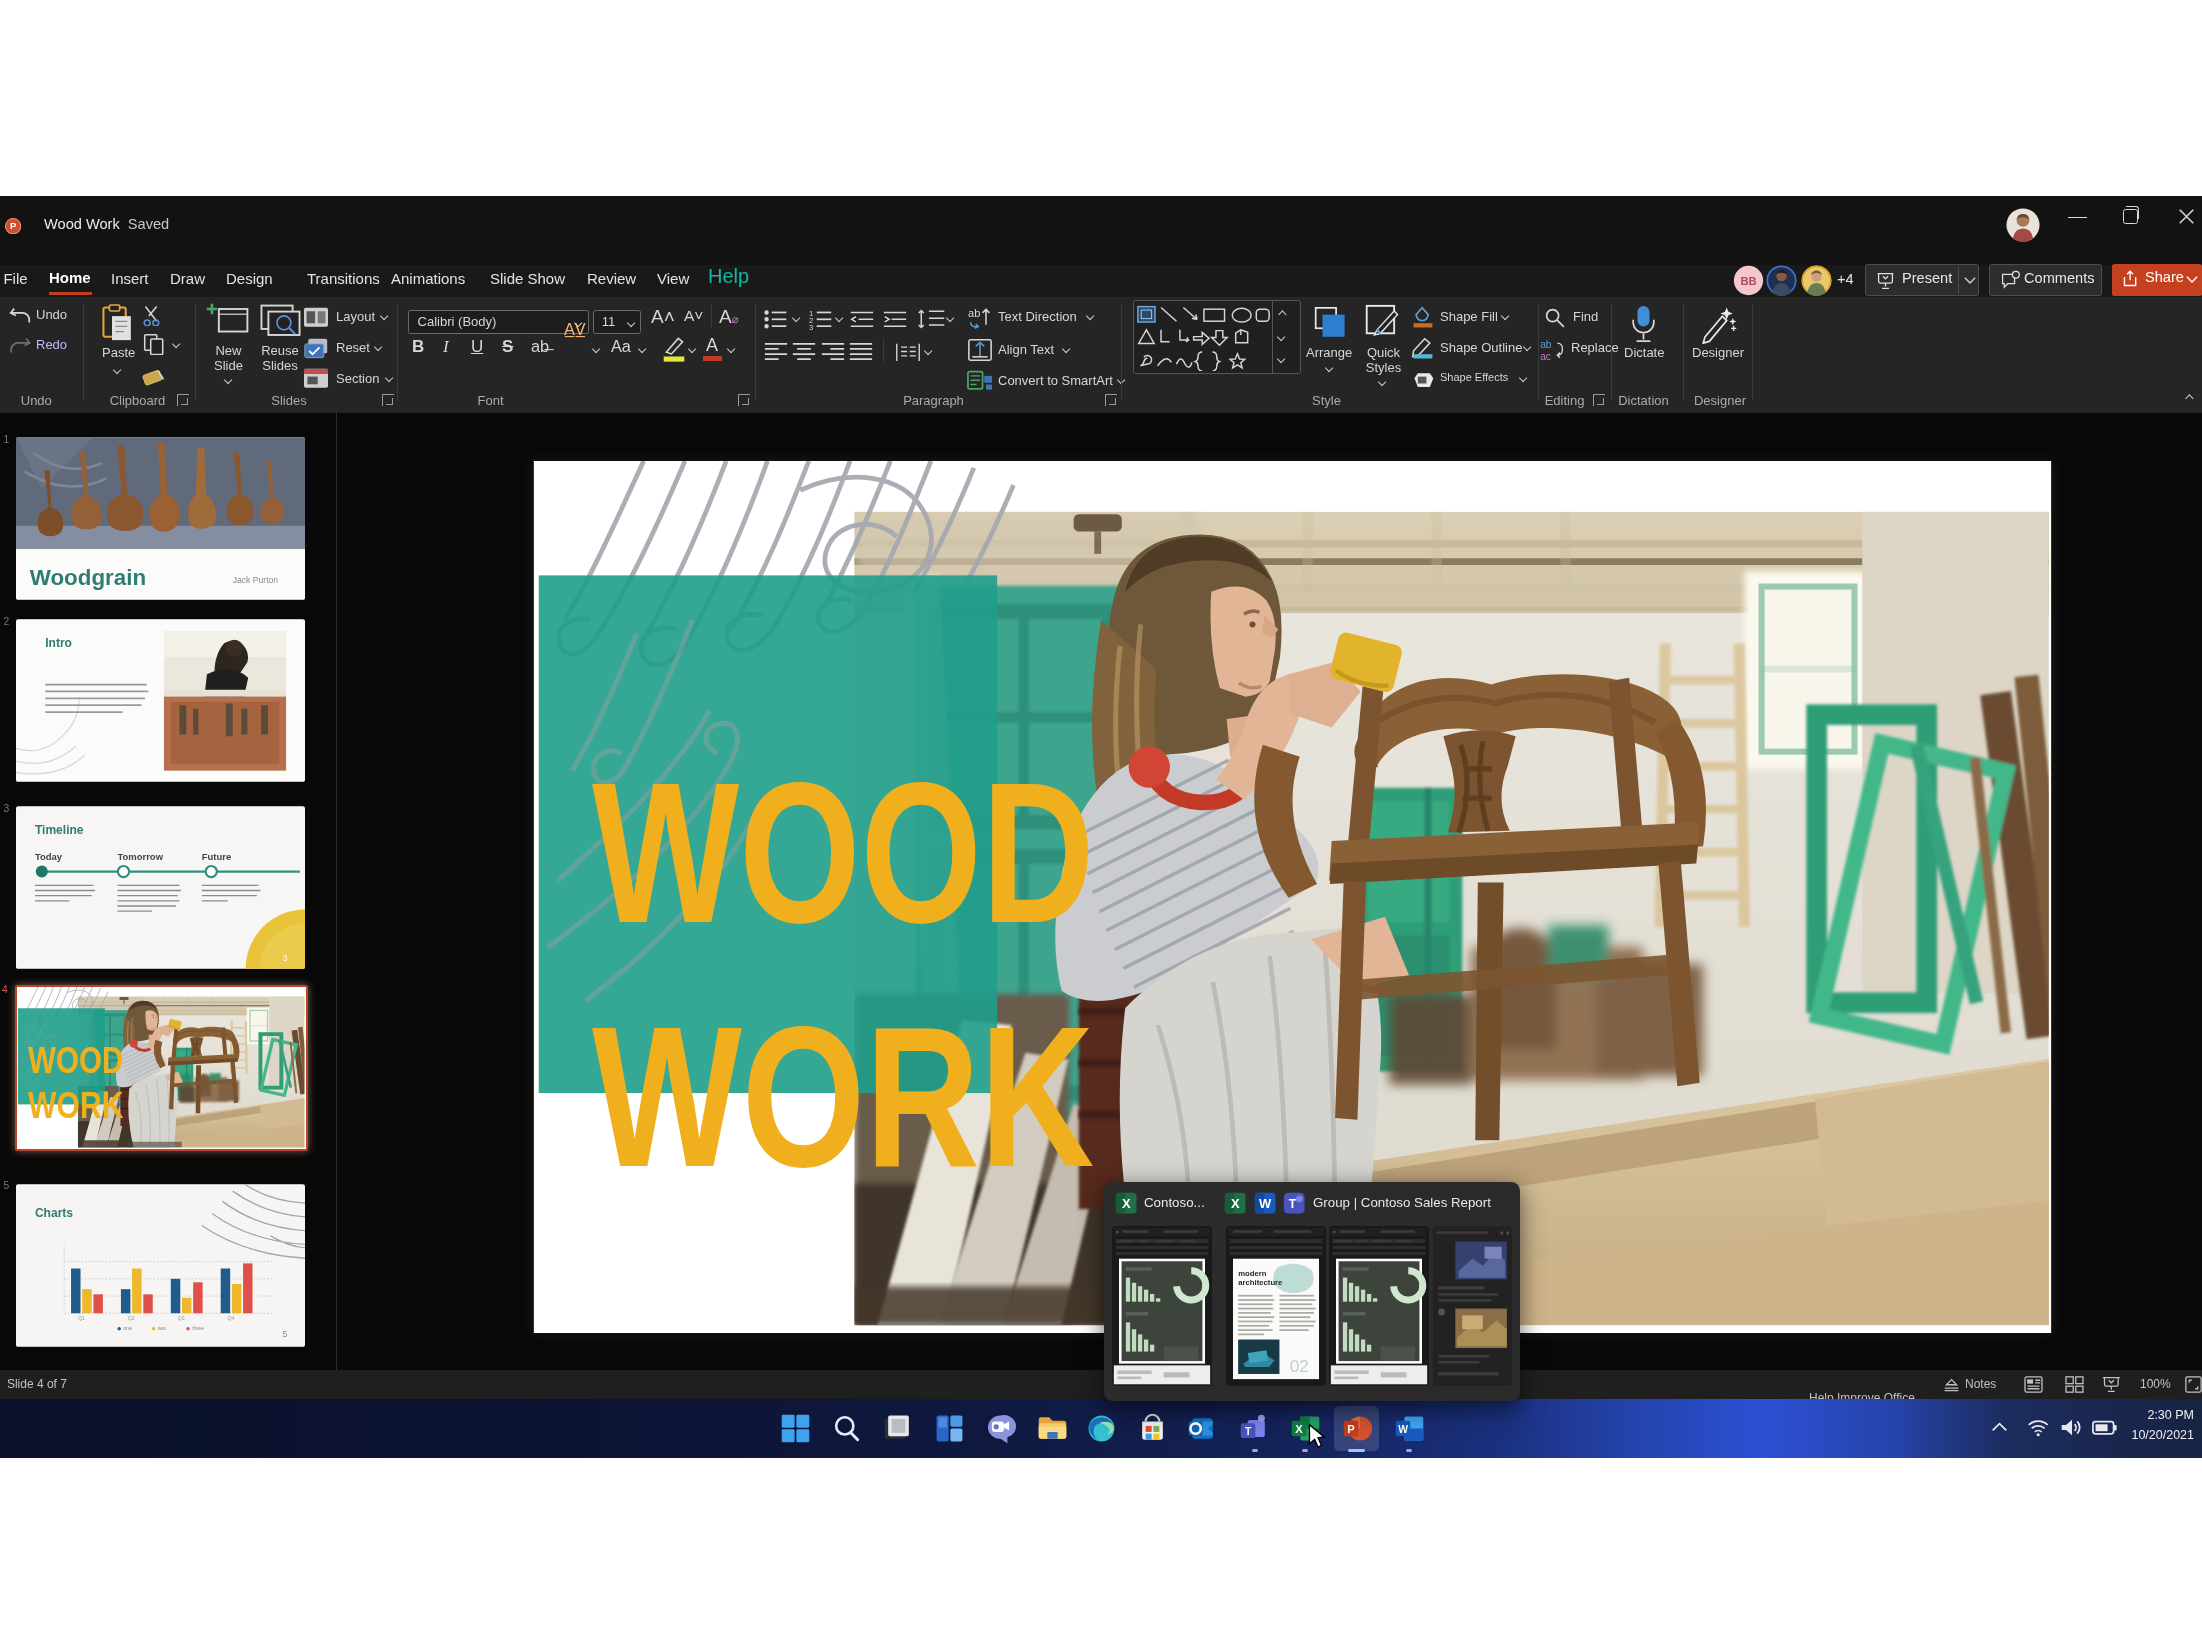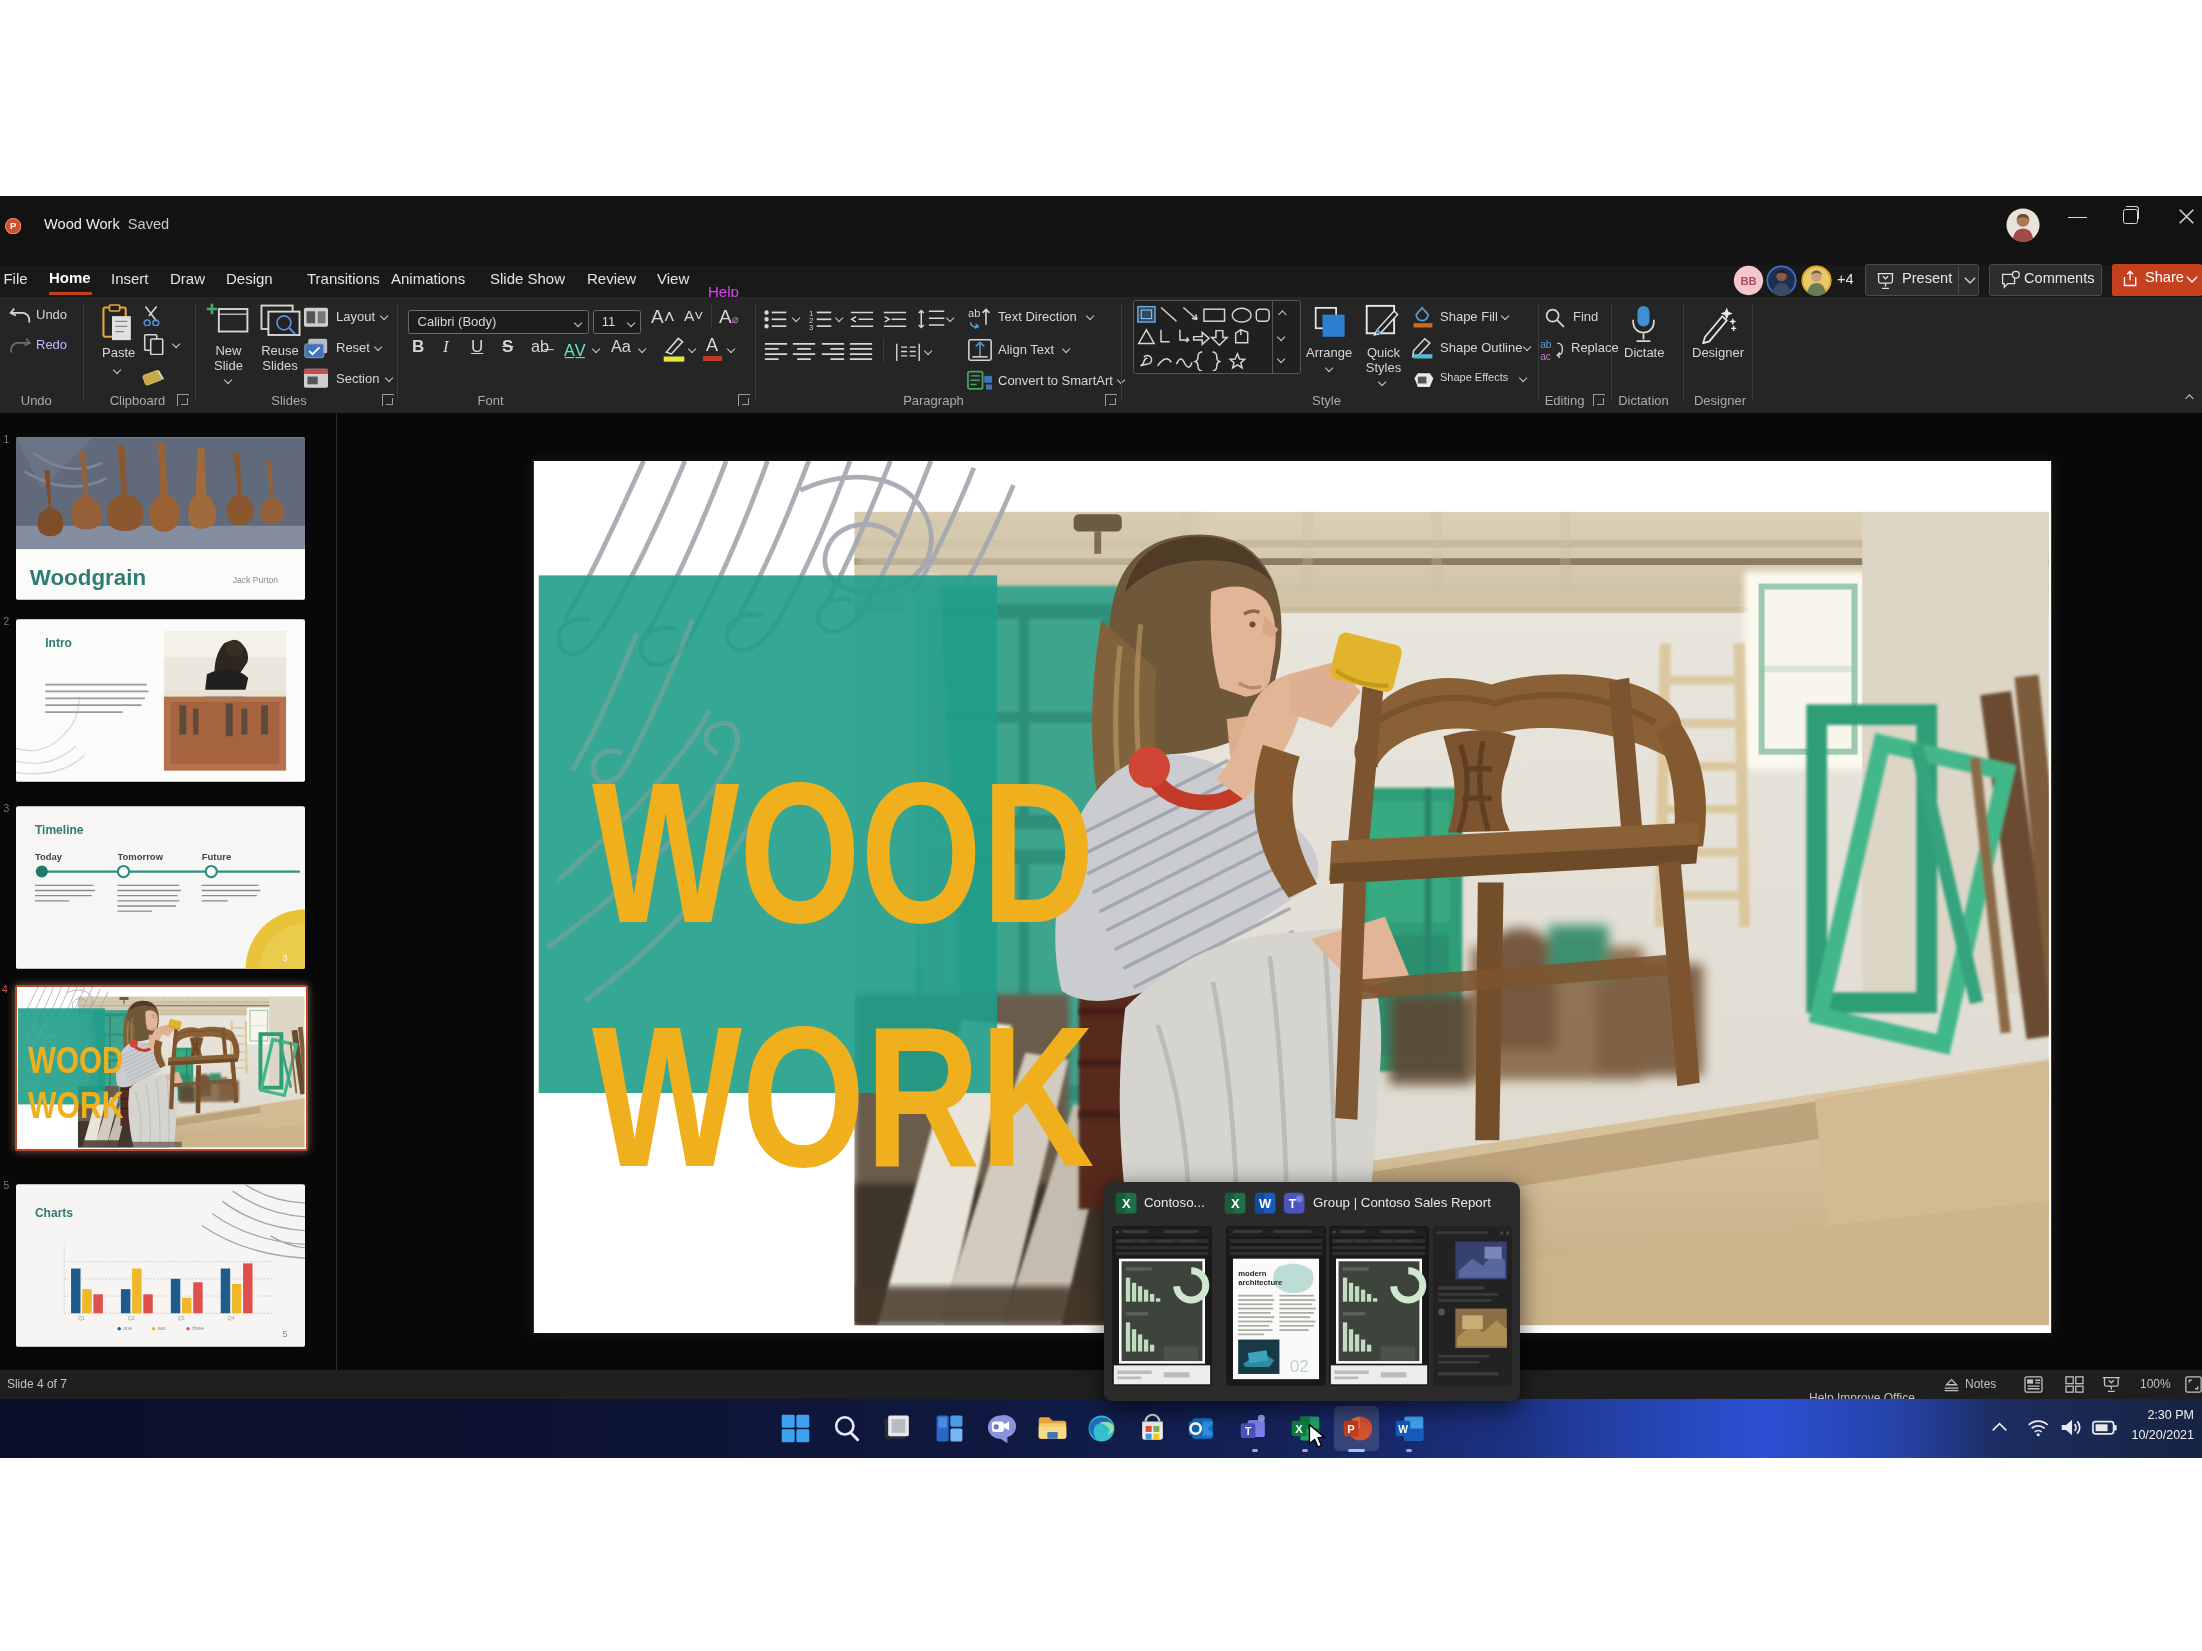--- a/index.html
+++ b/index.html
@@ -56,21 +56,21 @@
       <div class="abs" style="left:49px;top:4.3px;font-size:15px;color:#fff;font-weight:bold;">Home</div>
       <div class="abs" style="left:49px;top:27px;width:43px;height:2.6px;background:#c43e1c;"></div>
       <div class="abs" style="left:111px;top:5.2px;font-size:15px;color:#e3e3e3;">Insert</div>
       <div class="abs" style="left:170px;top:5.2px;font-size:15px;color:#e3e3e3;">Draw</div>
       <div class="abs" style="left:226px;top:5.2px;font-size:15px;color:#e3e3e3;">Design</div>
       <div class="abs" style="left:294px;top:5.2px;font-size:15px;color:#e3e3e3;margin-left:13px;">Transitions</div>
       <div class="abs" style="left:391px;top:5.2px;font-size:15px;color:#e3e3e3;">Animations</div>
       <div class="abs" style="left:490px;top:5.2px;font-size:15px;color:#e3e3e3;">Slide Show</div>
       <div class="abs" style="left:587px;top:5.2px;font-size:15px;color:#e3e3e3;">Review</div>
       <div class="abs" style="left:657px;top:5.2px;font-size:15px;color:#e3e3e3;">View</div>
-      <div class="abs" style="left:708px;top:18px;font-size:15px;color:#d946ef;">Help</div>
+      <div class="abs" style="left:708px;top:0;font-size:20px;color:#14b8a6;">Help</div>
 
       <svg class="abs" style="left:1733px;top:0px" width="31" height="31" viewBox="0 0 36 36">
         <circle cx="18" cy="18" r="17" fill="#f3c7cd"></circle>
         <text x="18" y="23" font-size="13" font-weight="bold" fill="#b04a56" text-anchor="middle">BB</text>
       </svg>
       <svg class="abs" style="left:1766px;top:0px" width="31" height="31" viewBox="0 0 36 36">
         <circle cx="18" cy="18" r="17" fill="#1d2f52"></circle>
         <circle cx="18" cy="18" r="16.5" fill="none" stroke="#3f6ec4" stroke-width="2"></circle>
         <circle cx="18" cy="13" r="6" fill="#8a5a42"></circle>
         <path d="M18 6 a7 7 0 0 1 6.5 5 q-3-2.4-6.5-2.1 q-3.5-.3-6.5 2.1 A7 7 0 0 1 18 6z" fill="#2a1c12"></path>
@@ -206,21 +206,21 @@
       </div>
       <div class="abs gray" style="left:651px;top:8.6px;font-size:19px;">A˄</div>
       <div class="abs gray" style="left:684px;top:10.3px;font-size:15.5px;">A˅</div>
       <div class="abs" style="left:711px;top:6.9px;width:0.9px;height:24px;background:#3a3a3a;"></div>
       <div class="abs gray" style="left:719px;top:8.6px;font-size:19px;">A<span style="font-size:11.2px;color:#c77dc7">⌀</span></div>
       <div class="abs" style="left:412px;top:40px;font-size:17px;font-weight:bold;color:#d6d6d6;">B</div>
       <div class="abs" style="left:443px;top:40px;font-size:17px;font-style:italic;font-family:'Liberation Serif',serif;color:#d6d6d6;">I</div>
       <div class="abs" style="left:471px;top:40px;font-size:17px;text-decoration:underline;color:#d6d6d6;">U</div>
       <div class="abs" style="left:502px;top:40px;font-size:17px;text-decoration:line-through;color:#d6d6d6;font-weight:bold;">S</div>
       <div class="abs" style="left:531px;top:40px;font-size:16.3px;color:#d6d6d6;">ab̶</div>
-      <div class="abs" style="left:564px;top:44px;font-size:16.3px;color:#5eead4;">A̲V̲</div>
+      <div class="abs" style="left:564px;top:23px;font-size:16.3px;color:#fdba74;">A̲V̲</div>
       <div class="chev" style="left:592px;top:48px;"></div>
       <div class="abs" style="left:611px;top:40px;font-size:16.3px;color:#d6d6d6;">Aa</div>
       <div class="chev" style="left:638px;top:48px;"></div>
       <svg class="abs" style="left:661px;top:38px" width="26" height="27.5" viewBox="0 0 30 32">
         <path d="M6 20 L20 4 l5 4 L12 22 z" fill="none" stroke="#d6d6d6" stroke-width="1.8"></path>
         <rect x="3" y="25" width="24" height="6" fill="#e3e63f"></rect>
       </svg>
       <div class="chev" style="left:688px;top:48px;"></div>
       <div class="abs" style="left:706px;top:38px;font-size:18px;color:#d6d6d6;">A</div>
       <div class="abs" style="left:703px;top:59px;width:19px;height:5.2px;background:#c0392b;"></div>

